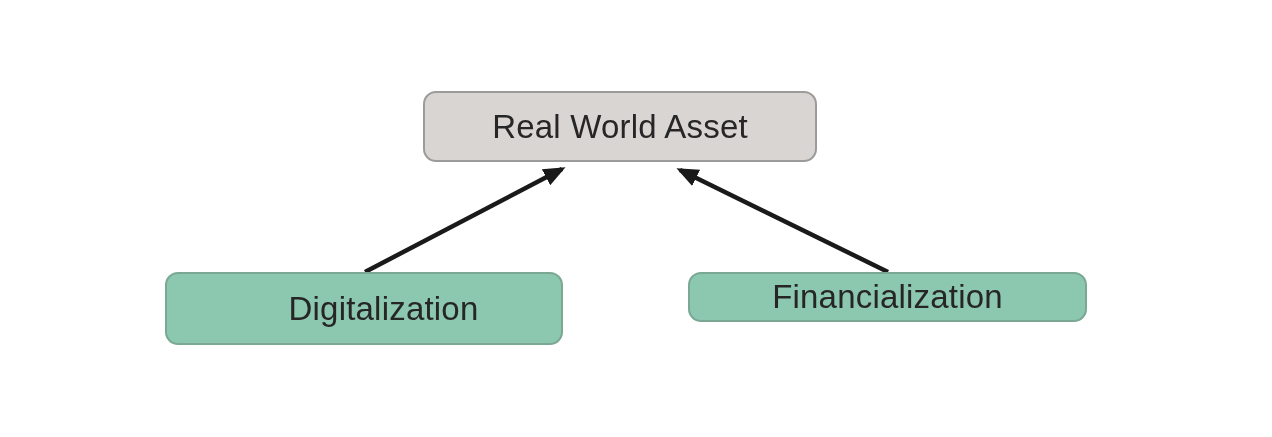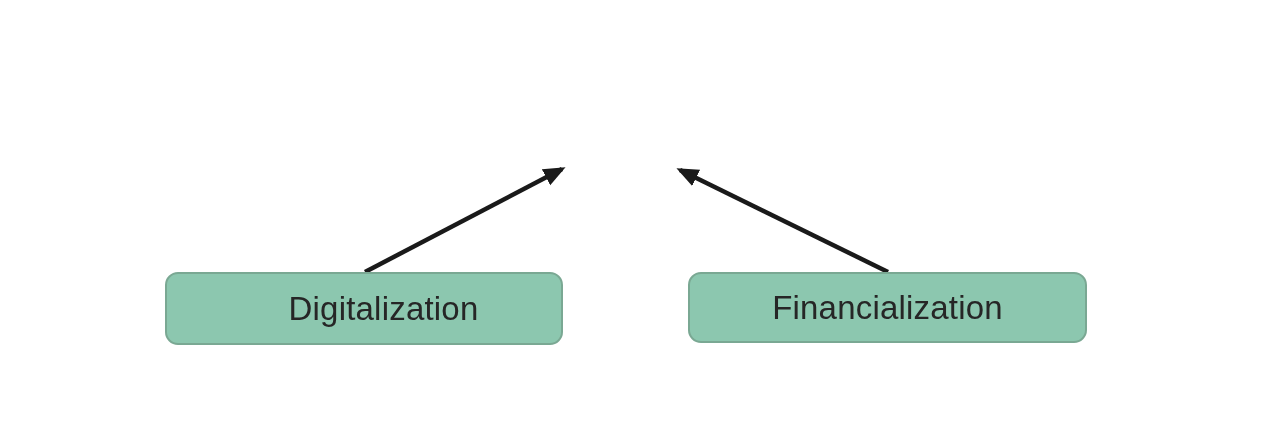--- a/index.html
+++ b/index.html
@@ -54,38 +54,41 @@
     background: var(--child-fill);
     border: 2px solid var(--child-border);
     border-radius: 13px;
   }
   .node-digitalization {
     left: 165px; top: 272px;
     width: 398px; height: 73px; padding-left: 39px;
   }
   .node-financialization {
     left: 688px; top: 272px;
-    width: 399px; height: 71px; align-items: center;
+    width: 399px; height: 50px; align-items: center;
   }
 </style>
 </head>
 <body>
 
 <div class="canvas">
 
   <svg class="edges" viewBox="0 0 1272 437" xmlns="http://www.w3.org/2000/svg">
     <defs>
       <marker id="arrowhead" markerUnits="userSpaceOnUse" markerWidth="24" markerHeight="20" refX="18" refY="9" orient="auto">
         <polygon points="0 0, 22 9, 0 18" style="fill: var(--arrow);"></polygon>
       </marker>
     </defs>
     <line x1="365" y1="272" x2="562" y2="169" style="stroke: var(--arrow); stroke-width: 4.5;" marker-end="url(#arrowhead)"></line>
     <line x1="888" y1="272" x2="680" y2="170" style="stroke: var(--arrow); stroke-width: 4.5;" marker-end="url(#arrowhead)"></line>
   </svg>
 
+  <div class="node node-root">
+    <span>Real World Asset</span>
+  </div>
 
   <div class="node node-child node-digitalization">
     <span>Digitalization</span>
   </div>
 
   <div class="node node-child node-financialization">
     <span>Financialization</span>
   </div>
 
 </div>

